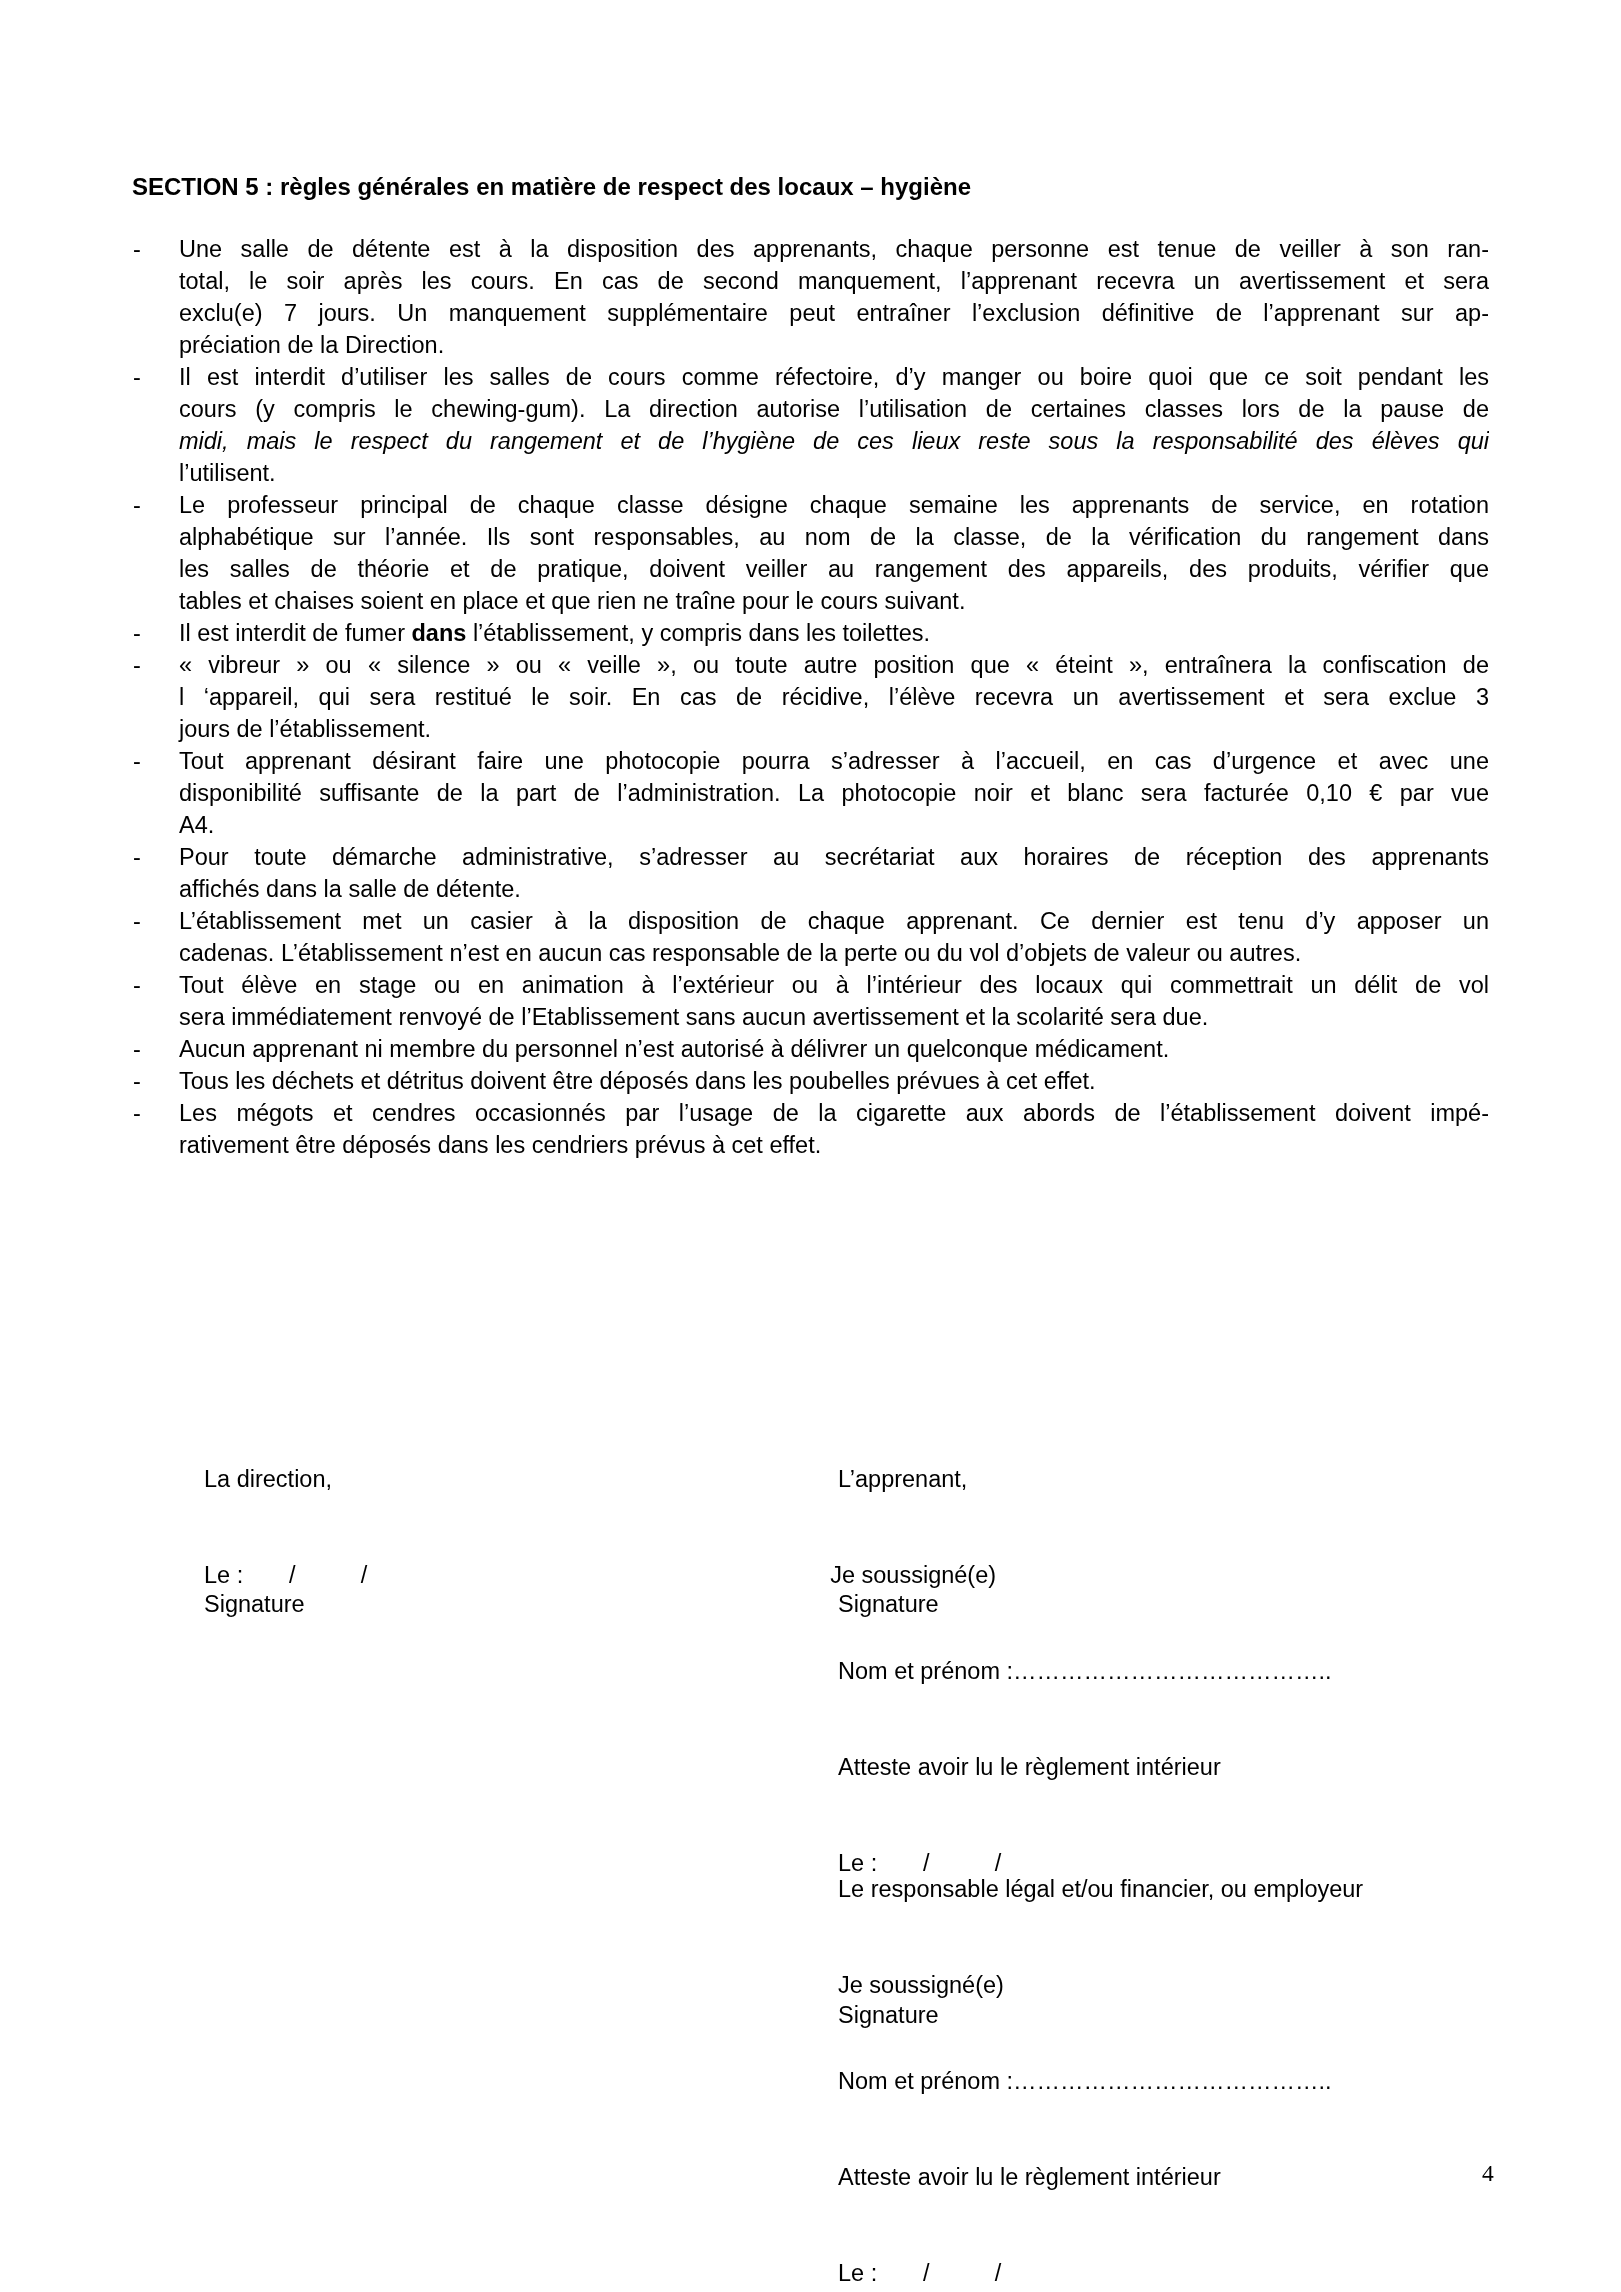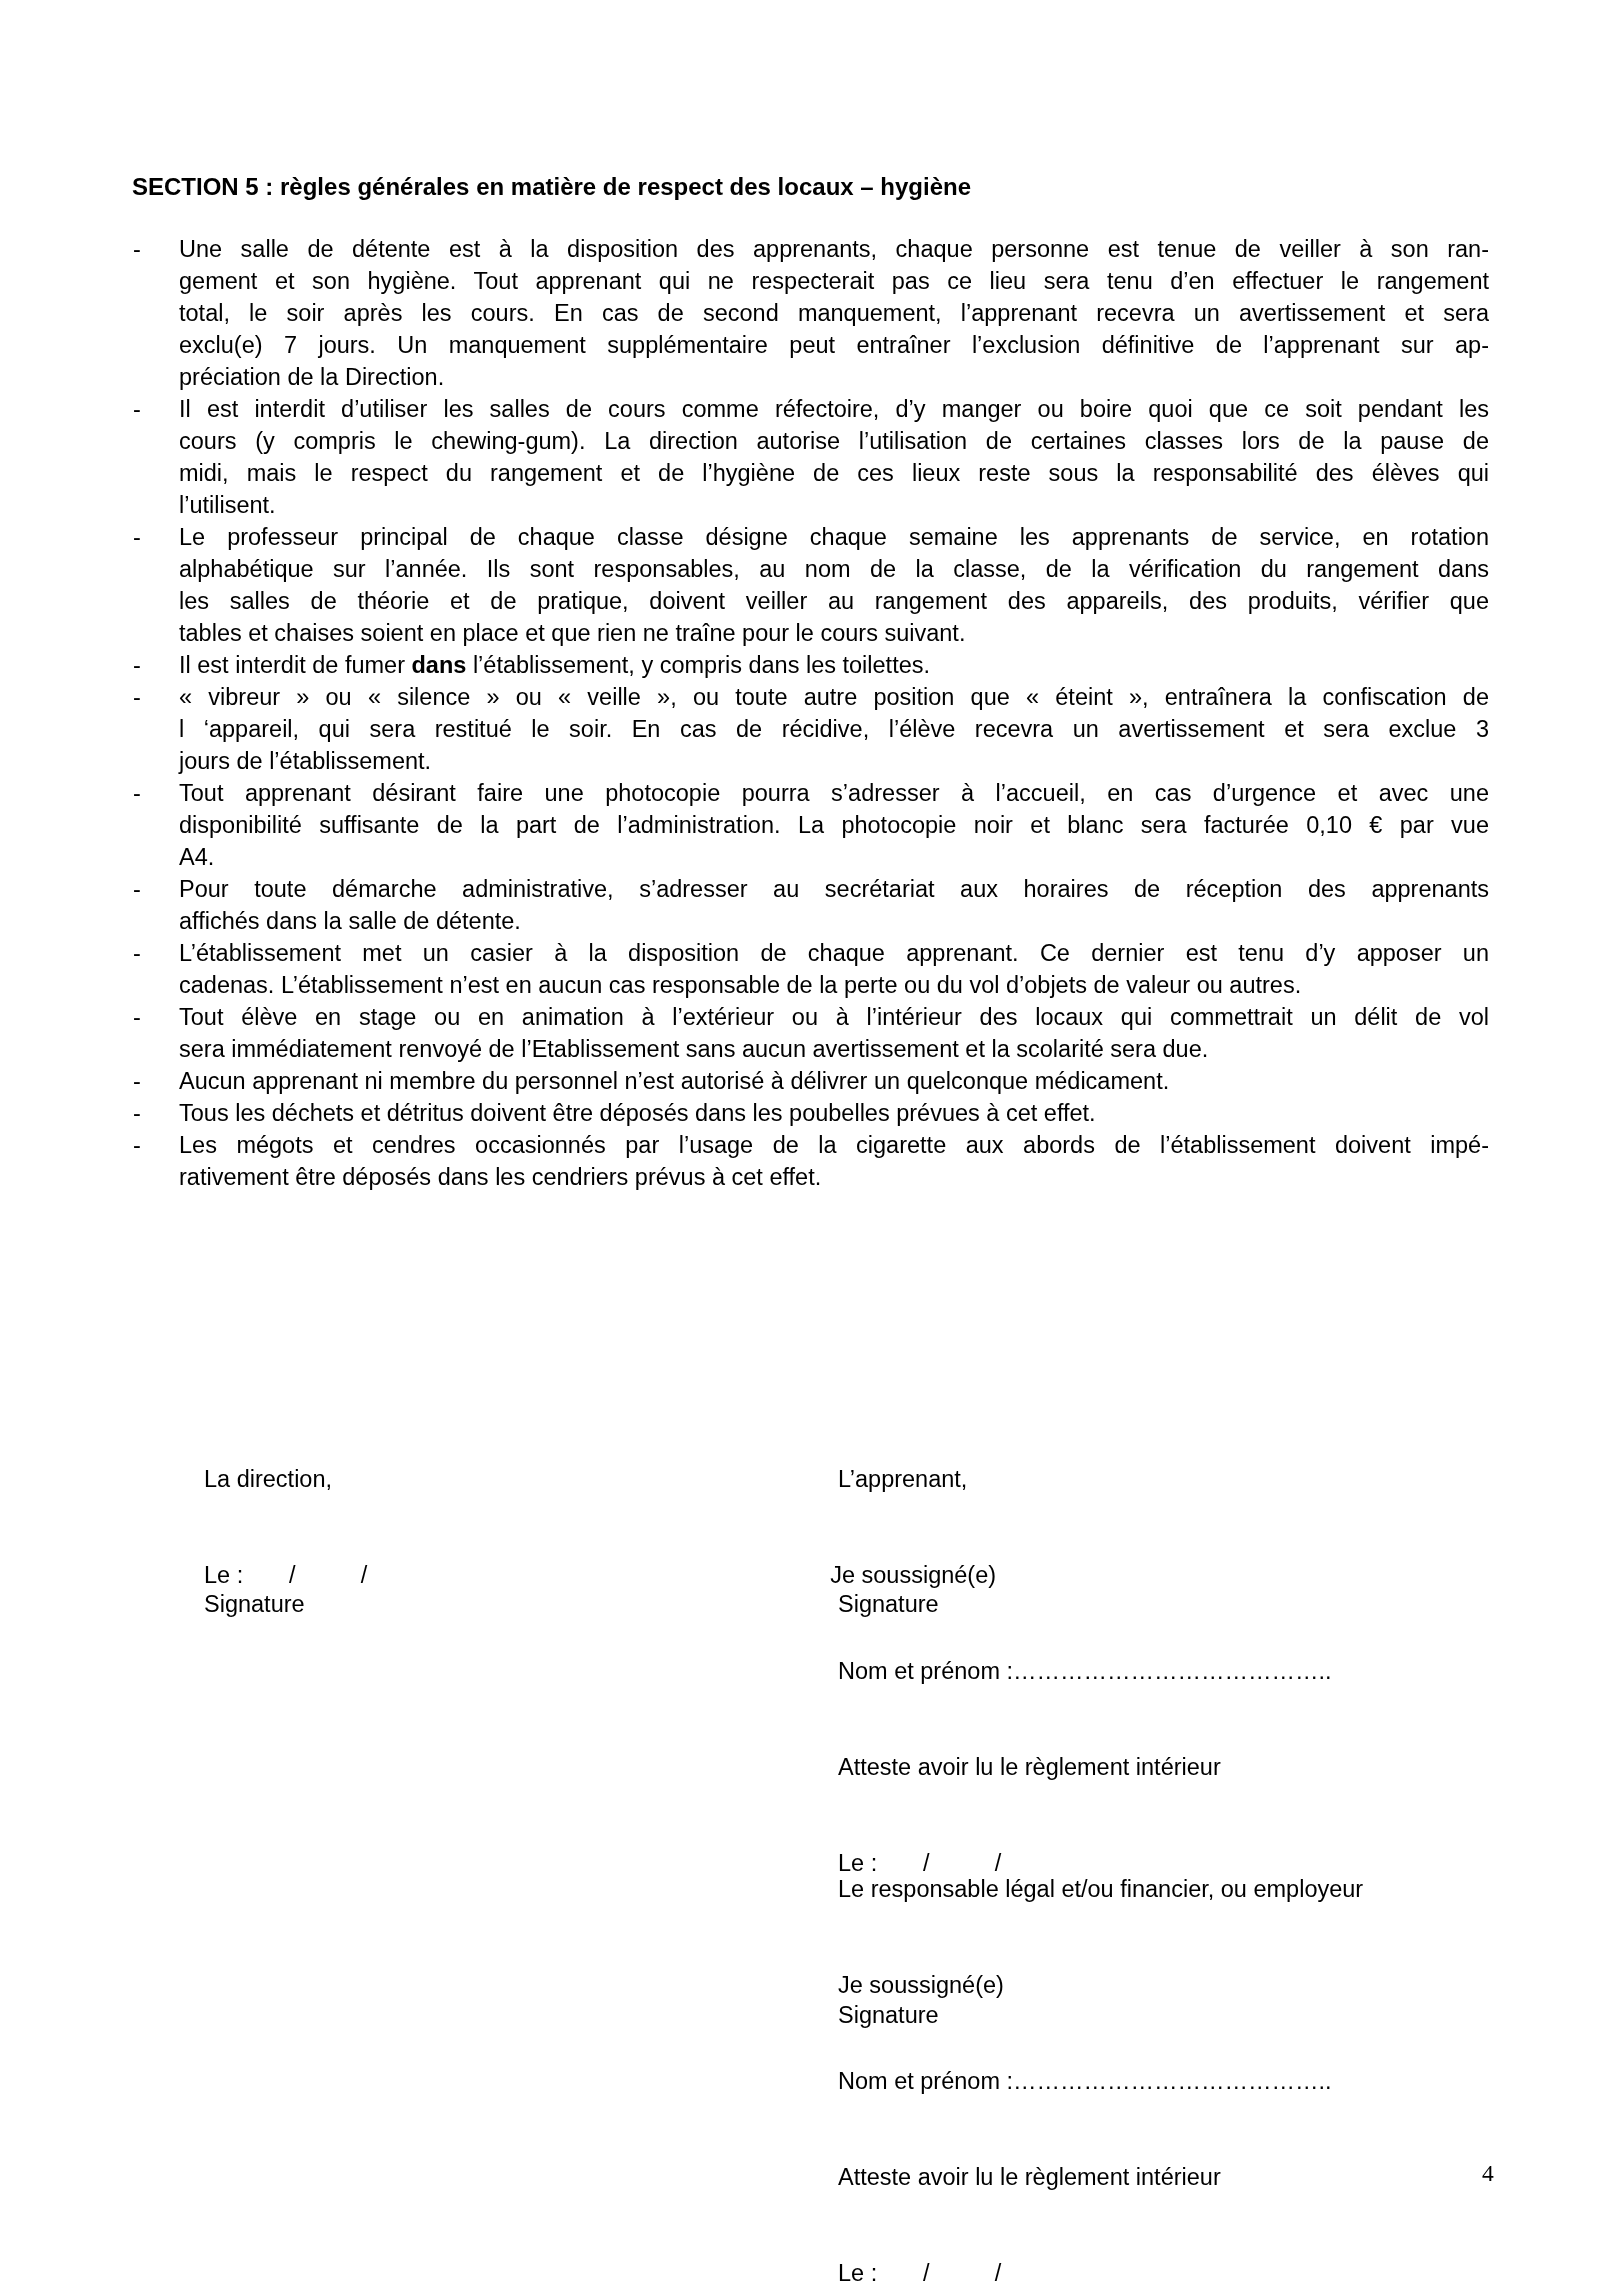--- a/index.html
+++ b/index.html
@@ -24,33 +24,32 @@
 <div class="page">
 
   <div class="heading">SECTION 5 : règles générales en matière de respect des locaux – hygiène</div>
 
   <div class="rules">
 
     <div class="rule">
       <span class="dash">-</span>
       <div class="rule-lines">
         <div class="ln" style="white-space: normal; overflow: hidden;">Une salle de détente est à la disposition des apprenants, chaque personne est tenue de veiller à son ran-</div>
-        <div class="ln" style="white-space: normal; overflow: hidden;">gement et son hygiène. Tout apprenant qui ne respecterait pas ce lieu sera tenu d’en effectuer le rangement</div>
         <div class="ln" style="white-space: normal; overflow: hidden;">total, le soir après les cours. En cas de second manquement, l’apprenant recevra un avertissement et sera</div>
         <div class="ln" style="white-space: normal; overflow: hidden;">exclu(e) 7 jours. Un manquement supplémentaire peut entraîner l’exclusion définitive de l’apprenant sur ap-</div>
         <div class="ln last">préciation de la Direction.</div>
       </div>
     </div>
 
     <div class="rule">
       <span class="dash">-</span>
       <div class="rule-lines">
         <div class="ln" style="white-space: normal; overflow: hidden;">Il est interdit d’utiliser les salles de cours comme réfectoire, d’y manger ou boire quoi que ce soit pendant les</div>
         <div class="ln" style="white-space: normal; overflow: hidden;">cours (y compris le chewing-gum). La direction autorise l’utilisation de certaines classes lors de la pause de</div>
-        <div class="ln" style="white-space: normal; overflow: hidden;">midi, mais le respect du rangement et de l’hygiène de ces lieux reste sous la responsabilité des élèves qui</div>
+        <div class="ln" style="white-space: normal; overflow: hidden; font-style: italic;">midi, mais le respect du rangement et de l’hygiène de ces lieux reste sous la responsabilité des élèves qui</div>
         <div class="ln last">l’utilisent.</div>
       </div>
     </div>
 
     <div class="rule">
       <span class="dash">-</span>
       <div class="rule-lines">
         <div class="ln" style="white-space: normal; overflow: hidden;">Le professeur principal de chaque classe désigne chaque semaine les apprenants de service, en rotation</div>
         <div class="ln" style="white-space: normal; overflow: hidden;">alphabétique sur l’année. Ils sont responsables, au nom de la classe, de la vérification du rangement dans</div>
         <div class="ln" style="white-space: normal; overflow: hidden;">les salles de théorie et de pratique, doivent veiller au rangement des appareils, des produits, vérifier que</div>

